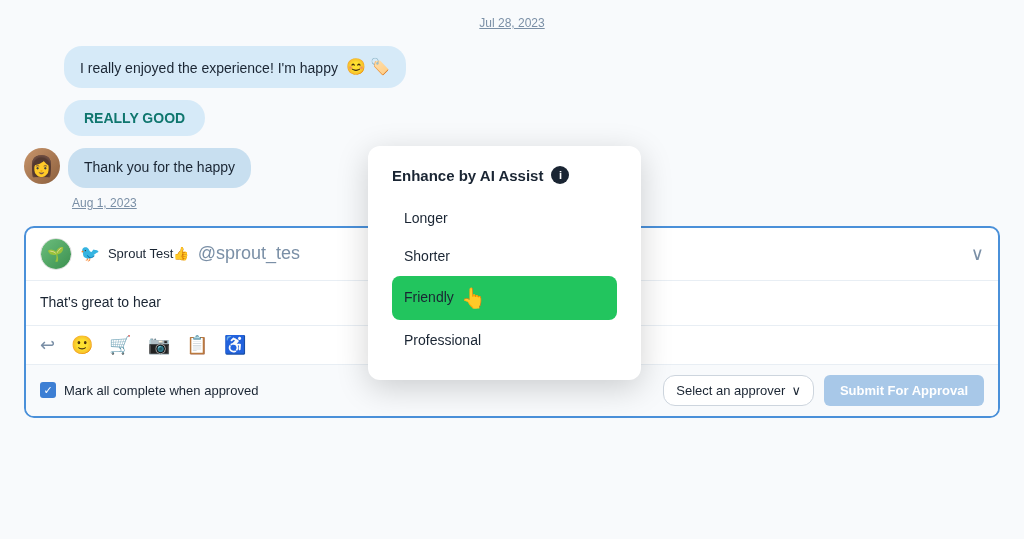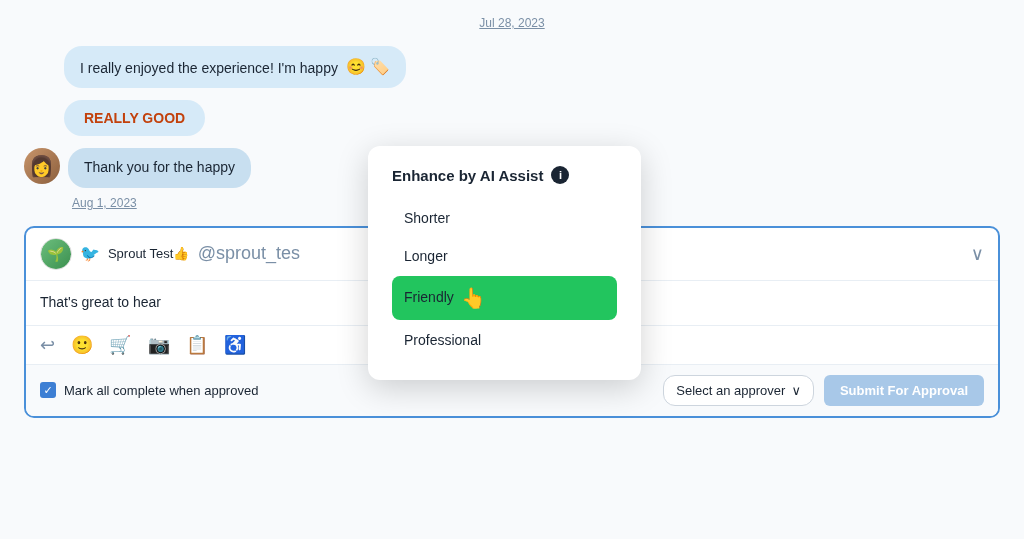--- a/index.html
+++ b/index.html
@@ -67,21 +67,21 @@
       gap: 4px;
       font-size: 16px;
     }
 
     .really-good {
       background: #d6eaf8;
       border-radius: 18px;
       padding: 10px 20px;
       font-size: 14px;
       font-weight: 700;
-      color: #c2410c;
+      color: #0f766e;
       display: inline-block;
       margin-left: 40px;
     }
 
     .date-label2 {
       text-align: left;
       color: #7a8fa6;
       font-size: 12px;
       text-decoration: underline;
       padding-left: 48px;
@@ -376,24 +376,24 @@
       </div>
     </div>
   </div>
 
   <div class="ai-popup">
     <div class="ai-popup-header">
       <span class="ai-popup-title">Enhance by AI Assist</span>
       <div class="info-icon">i</div>
     </div>
     <div class="ai-option">
+      <span>Longer</span>
+    </div>
+    <div class="ai-option">
       <span>Shorter</span>
-    </div>
-    <div class="ai-option">
-      <span>Longer</span>
     </div>
     <div class="ai-option highlighted">
       <span>Friendly</span>
       <span class="cursor-hand">👆</span>
     </div>
     <div class="ai-option">
       <span>Professional</span>
     </div>
   </div>
 

